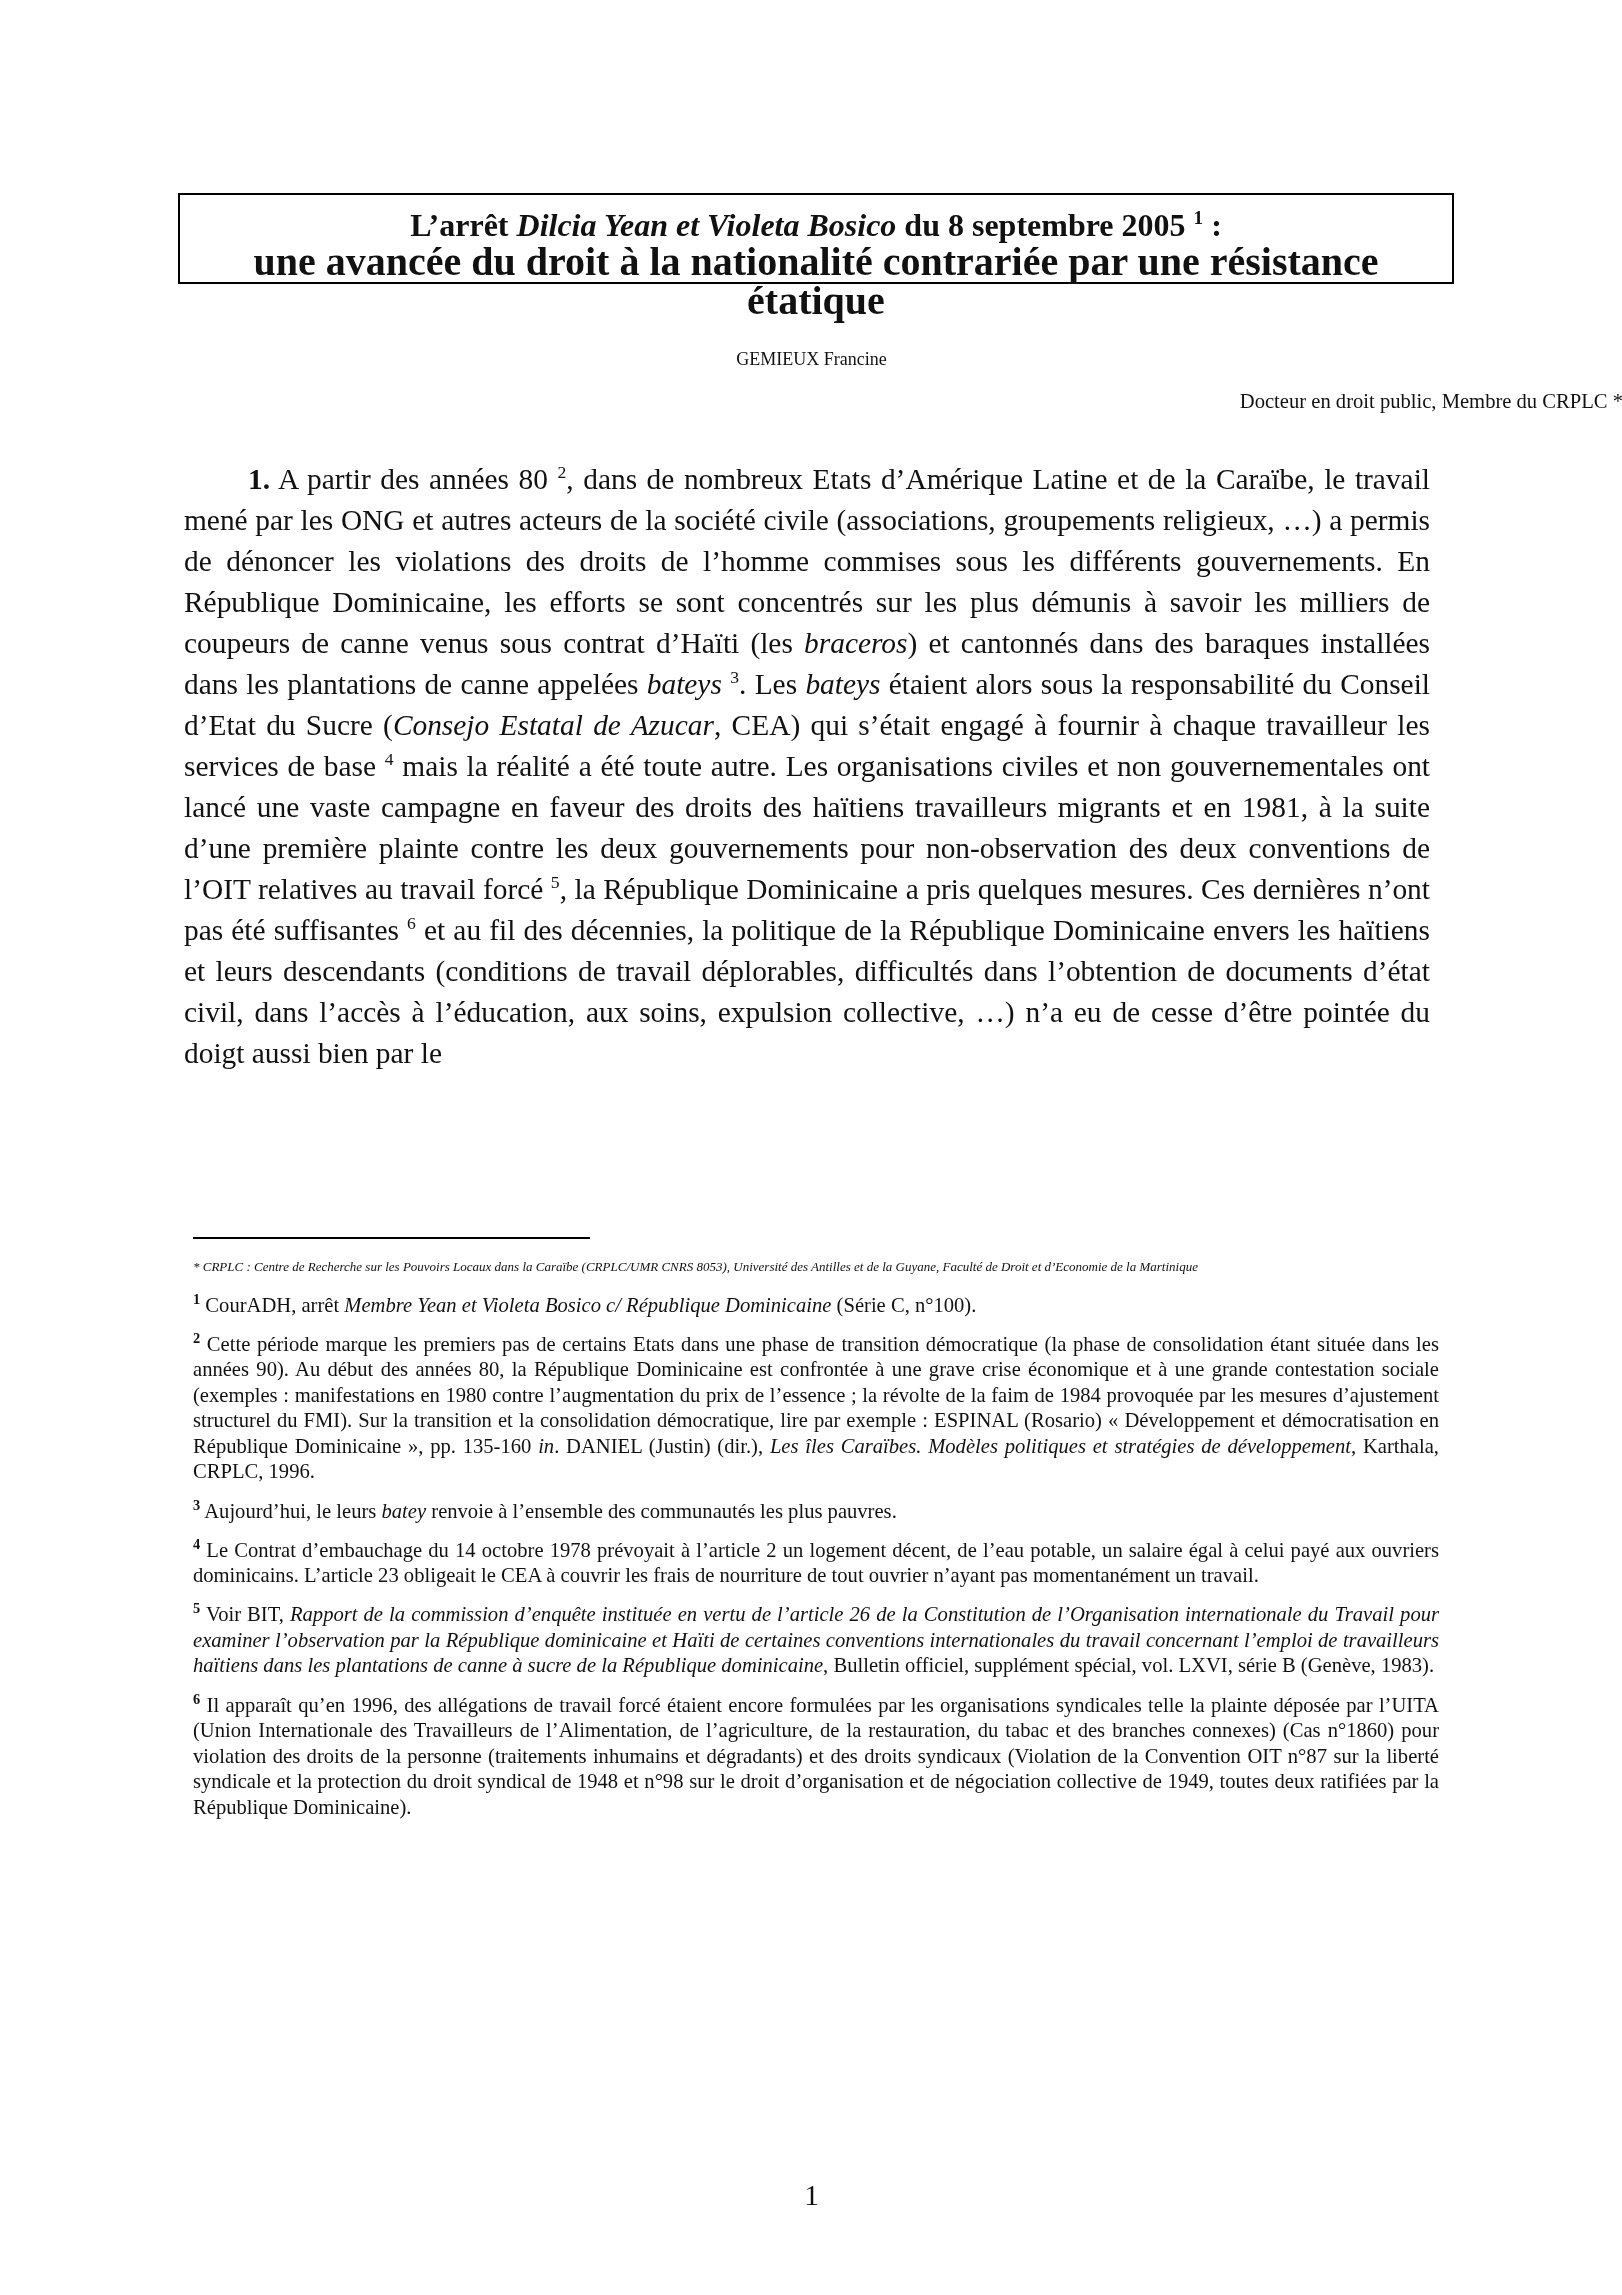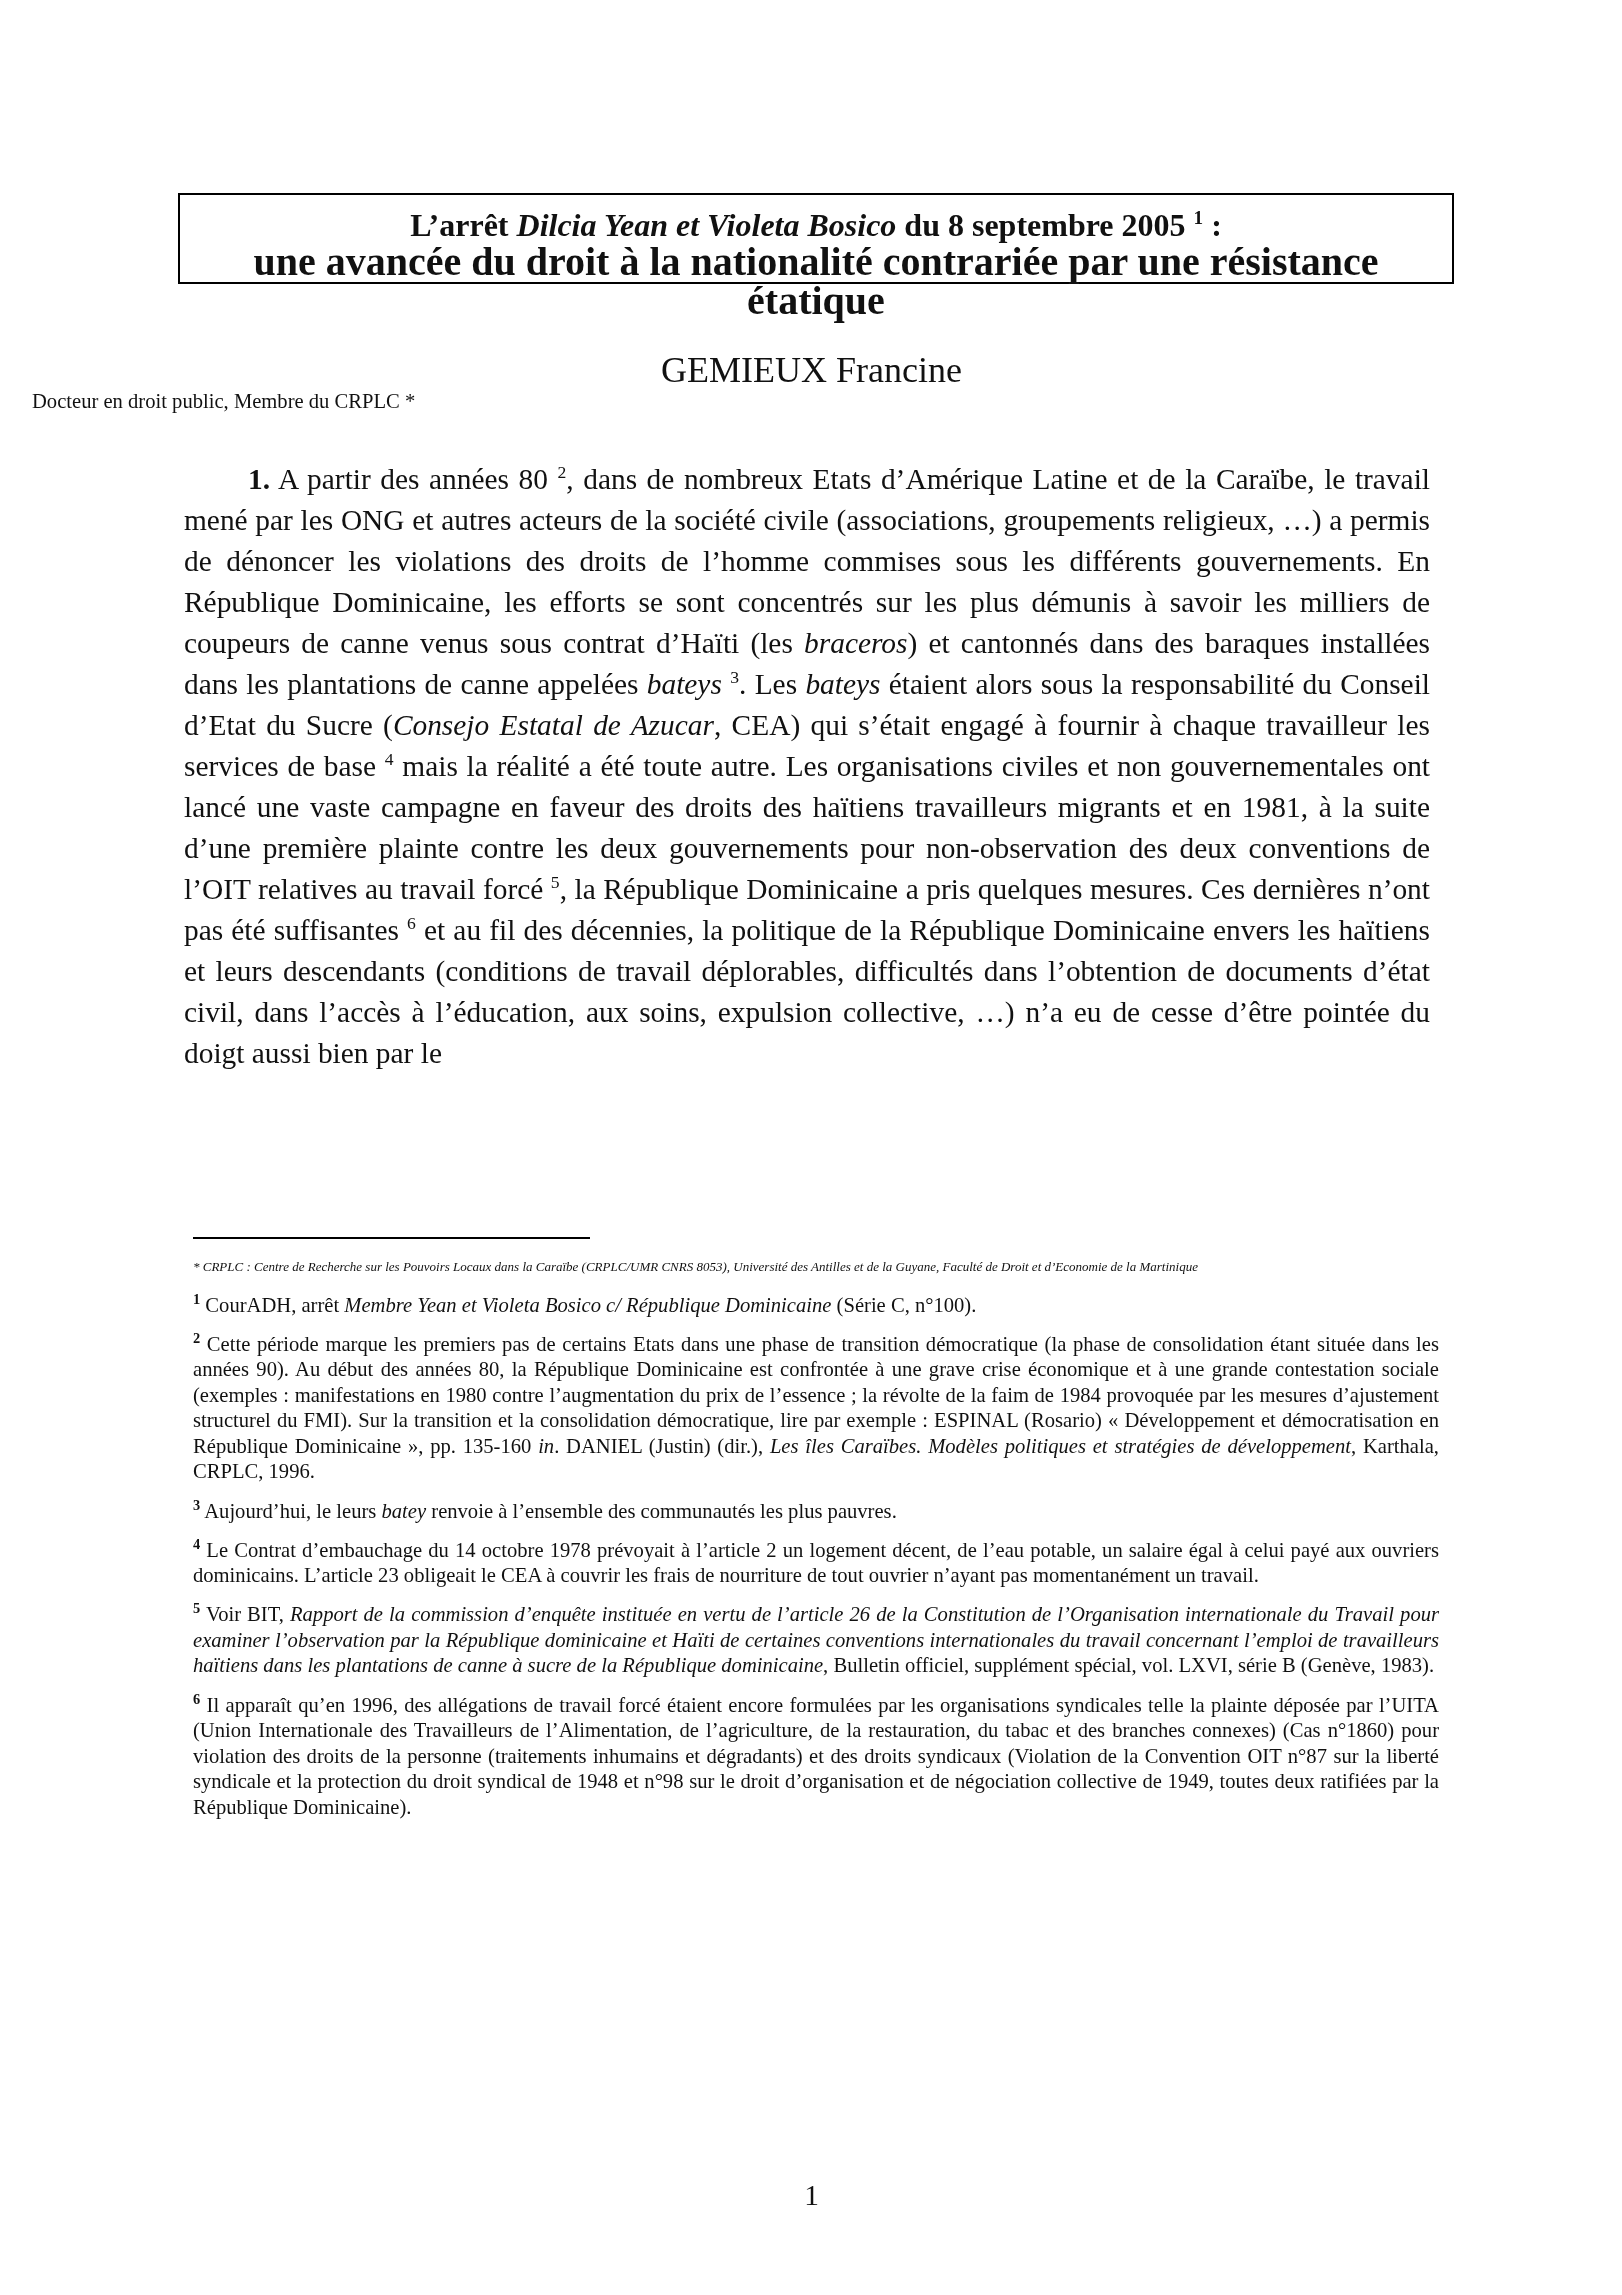--- a/index.html
+++ b/index.html
@@ -1,21 +1,21 @@
 <!DOCTYPE html>
 <html style="font-size:7.9px"><head>
 <meta charset="utf-8">
 <style>
   html,body{margin:0;padding:0;background:#fff;}
   body{width:1623px;height:2295px;position:relative;font-family:"Liberation Serif","DejaVu Serif",serif;color:#111;}
   .titlebox{position:absolute;left:178px;top:193px;width:1276px;height:91px;border:2.5px solid #000;box-sizing:border-box;text-align:center;}
   .titlebox .t1{position:absolute;left:0;right:0;top:10.8px;font-size:32px;font-weight:bold;line-height:39px;}
   .titlebox .t2{position:absolute;left:0;right:0;top:47px;font-size:40px;font-weight:bold;line-height:39px;}
-  .author{position:absolute;left:0;right:0;top:349px;text-align:center;font-size:36px;}
-  .affil{position:absolute;left:0;right:0;top:390px;text-align:left;font-size:20.6px;padding-left:32px;}
+  .author{position:absolute;left:0;right:0;top:349px;text-align:center;font-size:18px;}
+  .affil{position:absolute;left:0;right:0;top:390px;text-align:right;font-size:20.6px;padding-left:32px;}
   .body{position:absolute;left:184px;width:1246px;top:459px;font-size:29.4px;line-height:41px;text-align:justify;}
   .body p{margin:0;text-indent:64px;}
   .body .num{font-weight:bold;}
   sup{font-size:0.6em;line-height:0;vertical-align:super;}
   .rule{position:absolute;left:193px;top:1237px;width:397px;height:2px;background:#000;}
   .fns{position:absolute;left:193px;width:1246px;top:1254px;font-size:20.6px;line-height:25.5px;text-align:justify;}
   .fn{margin:0 0 13.7px 0;}
   .fn.star{font-style:italic;font-size:13px;line-height:25px;}
   .fn sup{font-weight:bold;font-size:0.7em;}
   .pagenum{position:absolute;left:0;right:0;top:2179px;text-align:center;font-size:29.4px;}

